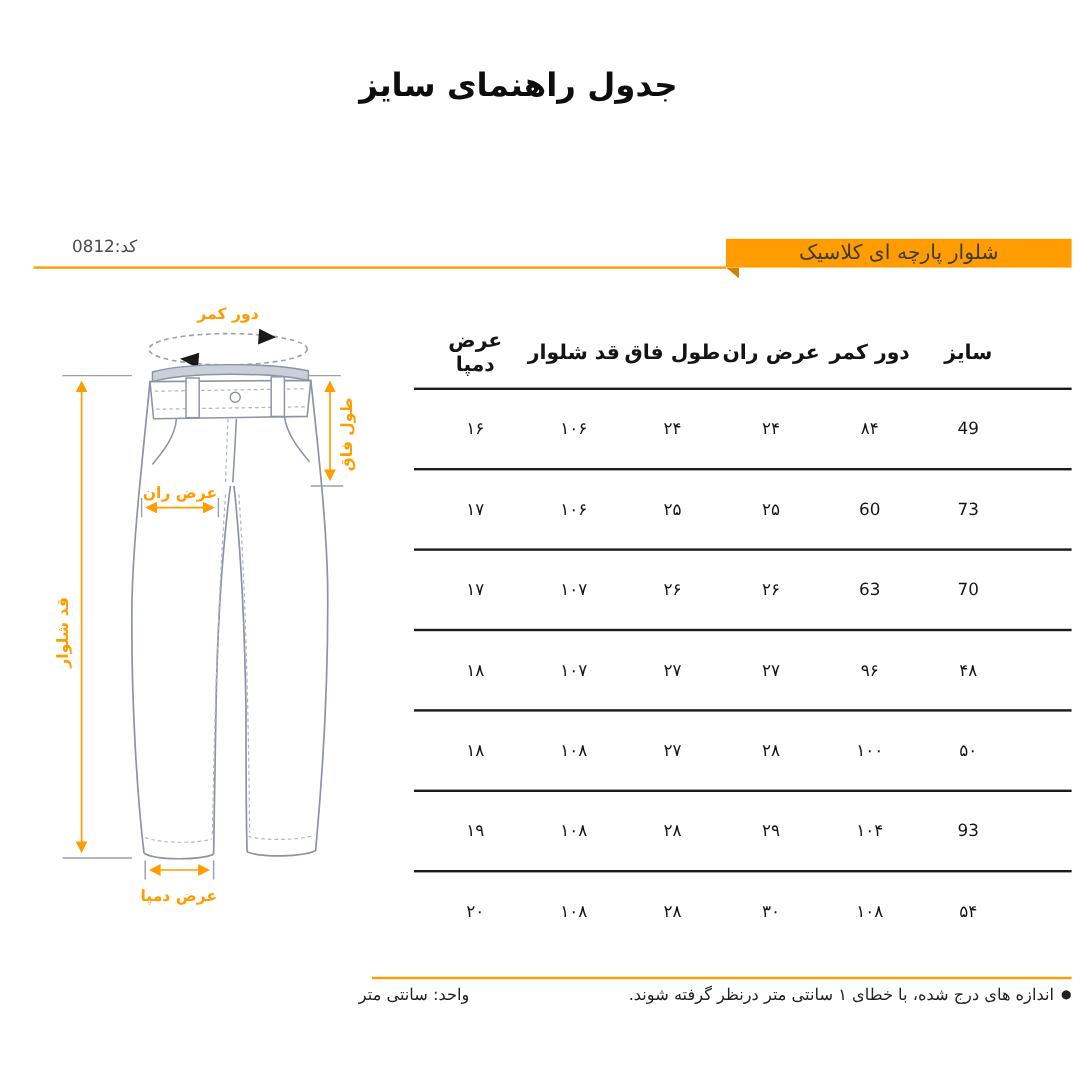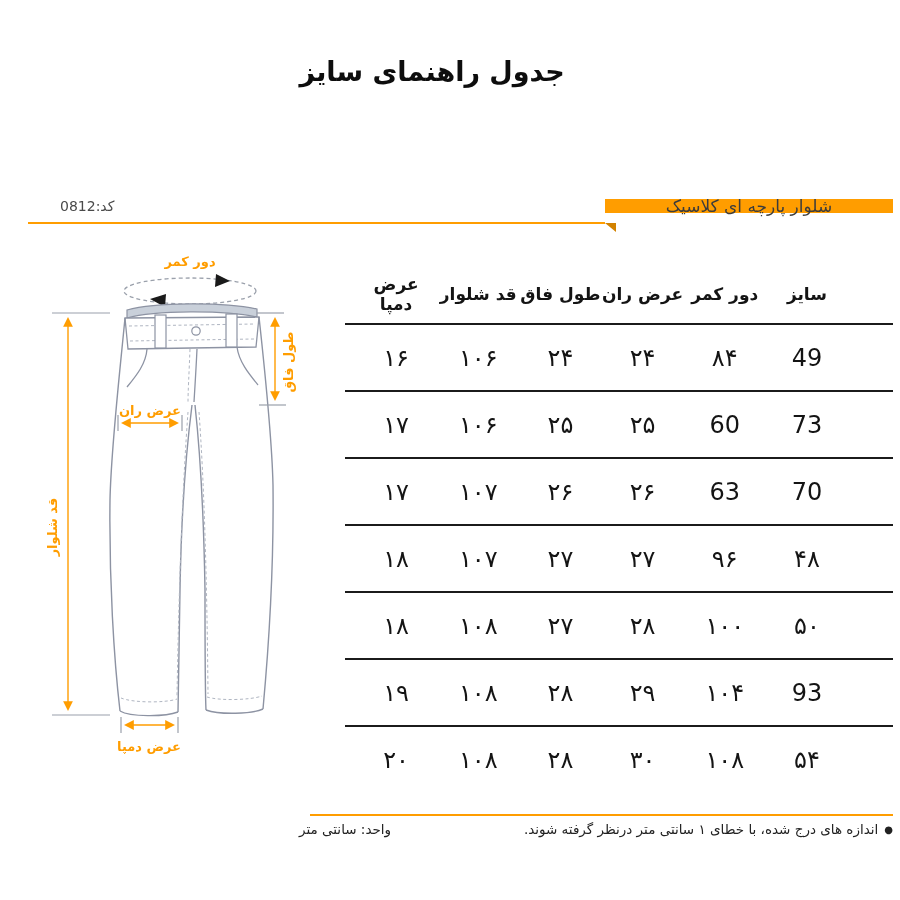--- a/index.html
+++ b/index.html
@@ -8,42 +8,42 @@
     font-family:"DejaVu Sans", sans-serif;
   }
   .title{
     position:absolute;top:56px;left:0;width:864px;text-align:center;
     font-size:27px;font-weight:bold;color:#0d0d0d;direction:rtl;letter-spacing:0;
   }
   .code{
     position:absolute;top:198px;left:40px;font-size:14px;color:#4a4a4a;direction:rtl;margin-left:20px;
   }
   .ribbon{
-    position:absolute;top:199px;left:605px;width:288px;height:14px;
+    position:absolute;top:199px;left:605px;width:288px;height:24px;
     background:#FF9D00;color:#3c3c3c;font-size:17px;direction:rtl;
     display:flex;align-items:center;justify-content:center;
   }
   .ribbon-tail{
     position:absolute;top:223px;left:605px;width:11px;height:9px;
     background:#d28200;clip-path:polygon(0 0,100% 0,100% 100%);
   }
   .header-line{
     position:absolute;top:222px;left:28px;width:577px;height:2px;background:#FF9D00;
   }
   .diagram{position:absolute;top:250px;left:30px;width:300px;height:520px;}
   .size-table{
     position:absolute;top:265px;left:345px;width:548px;direction:rtl;color:#141414;
   }
   .trow{
     display:flex;align-items:center;height:65px;
     padding:0 45px 0 10px;border-bottom:2px solid #1b1b1b;
   }
   .trow.header{height:58px;}
   .trow.last{border-bottom:none;}
-  .tcell{flex:1;text-align:center;font-size:24px;}
+  .tcell{flex:1;text-align:center;font-size:14px;}
   .trow.header .tcell{font-size:17px;font-weight:bold;}
   .footer-line{
     position:absolute;top:814px;left:310px;width:583px;height:2px;background:#FF9D00;
   }
   .footer-note{
     position:absolute;top:821px;right:7px;direction:rtl;font-size:13.5px;color:#222;
     display:flex;align-items:center;gap:6px;
   }
   .footer-note .bullet{font-size:10px;}
   .footer-unit{

